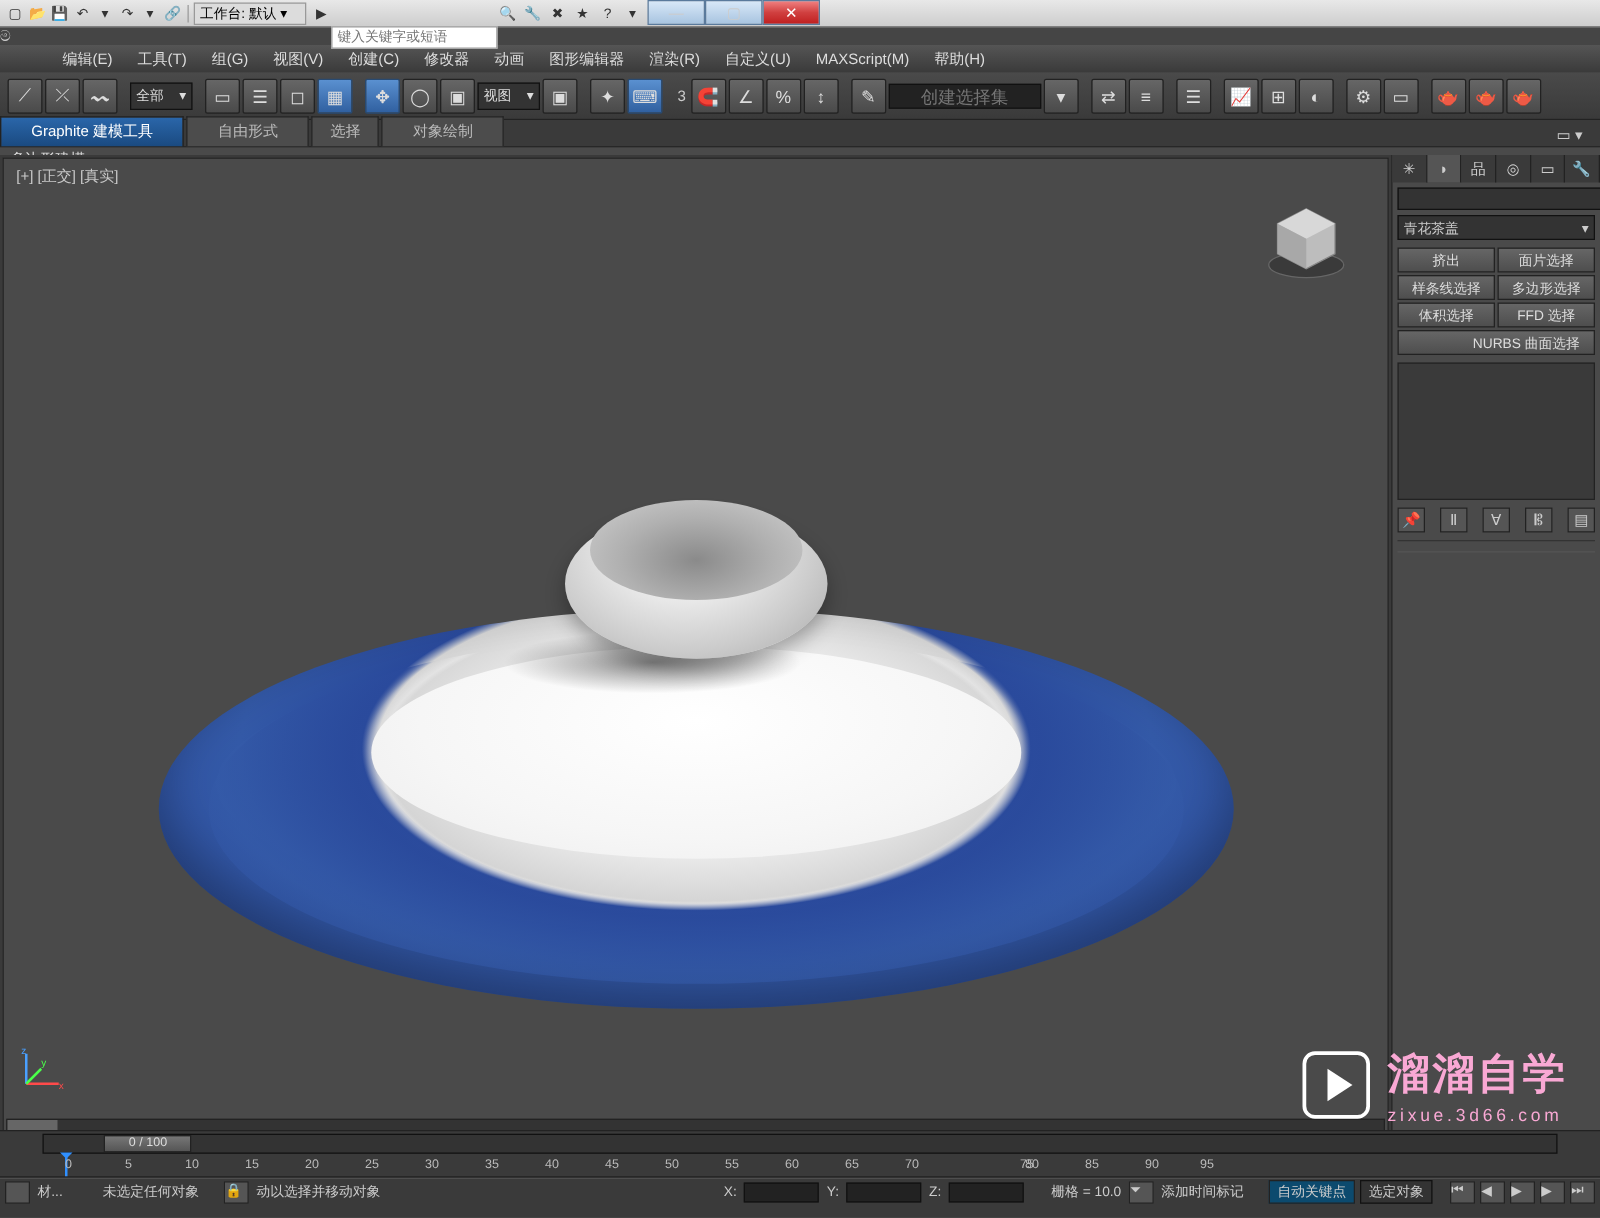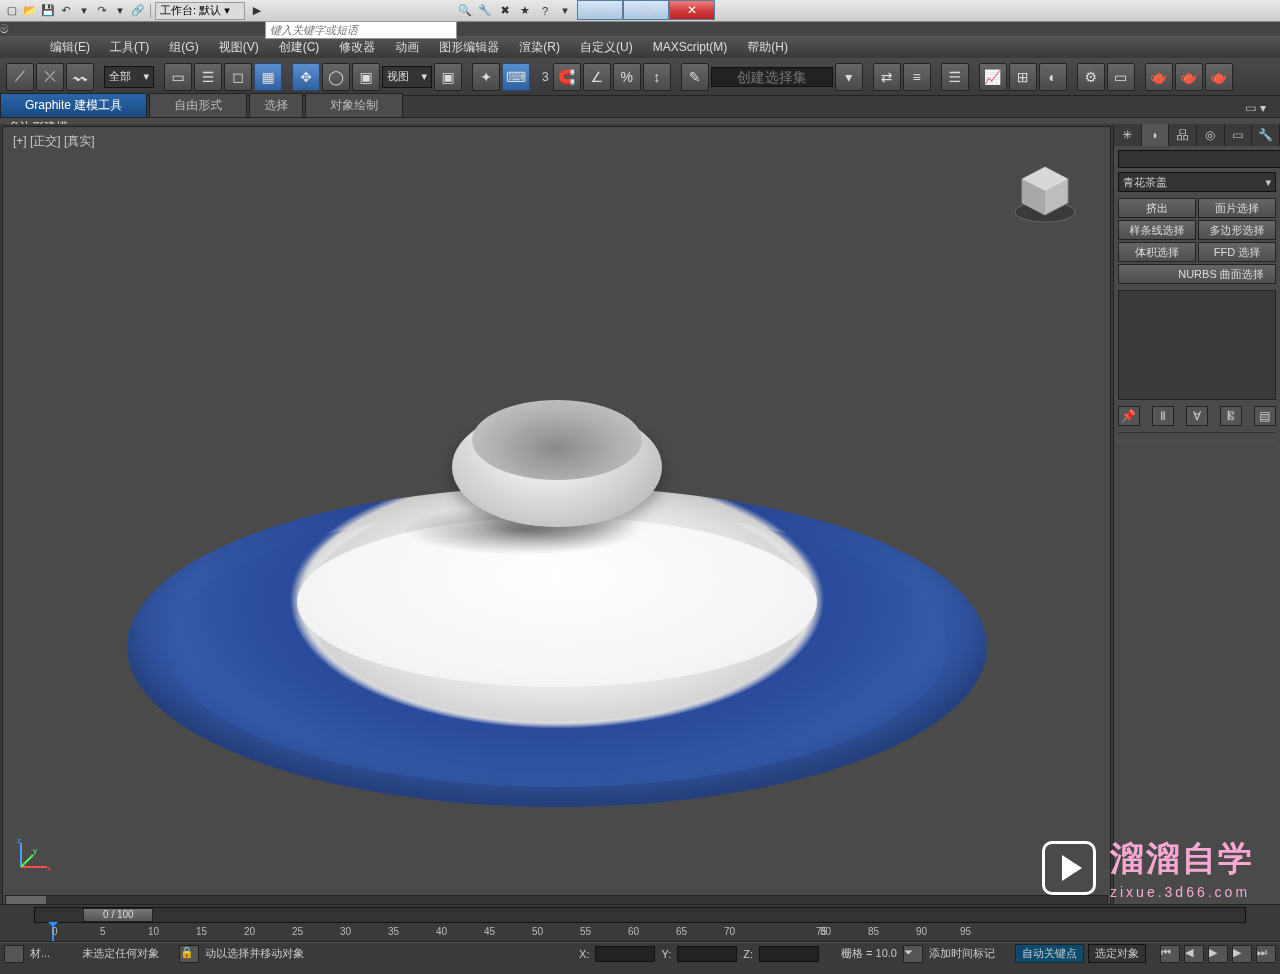--- a/index.html
+++ b/index.html
@@ -7,21 +7,21 @@
 
 
 .titlebar { height: 22px; background: linear-gradient(to bottom, #e8e8e8, #cdcdcd); display: flex; align-items: center; border-bottom: 1px solid #888; }
 .titlebar .tb-left { display: flex; align-items: center; gap: 2px; padding: 0 4px; }
 .titlebar .tb-icon { width: 16px; height: 16px; display: inline-flex; align-items: center; justify-content: center; font-size: 11px; color: #333; cursor: pointer; }
 .titlebar .tb-sep { width: 1px; height: 14px; background: #999; margin: 0 2px; }
 .titlebar .tb-dropdown { height: 18px; background: #dcdcdc; border: 1px solid #999; padding: 0 4px; font-size: 11px; color: #000; display: flex; align-items: center; min-width: 90px; }
 .titlebar .title-center { flex: 1; text-align: center; color: #000; font-size: 12px; }
 .titlebar .title-center .app { color: #1e6aa8; font-weight: bold; }
 .titlebar .title-center .file { color: #000; margin-left: 16px; }
-.titlebar .search-box { width: 192px; height: 18px; background: #fff; border: 1px solid #999; font-style: italic; color: #999; padding: 0 4px; font-size: 11px; margin-top: 39px; }
+.titlebar .search-box { width: 133px; height: 18px; background: #fff; border: 1px solid #999; color: #999; padding: 0 4px; font-size: 11px; margin-top: 39px; }
 .titlebar .tb-right { display: flex; align-items: center; gap: 4px; padding-right: 4px; }
 .win-controls { display: flex; height: 22px; }
 .win-btn { width: 46px; height: 20px; display: flex; align-items: center; justify-content: center; border: 1px solid #5a7a9c; background: linear-gradient(to bottom,#d8e8f8,#a8c4e0); cursor: pointer; }
 .win-btn.close { background: linear-gradient(to bottom,#f08080,#d04040,#c02020); color: #fff; }
 
 
 .menubar { height: 22px; background: linear-gradient(to bottom,#555,#3a3a3a); display: flex; align-items: center; padding-left: 40px; gap: 0; }
 .menu-item { padding: 3px 10px; color: #ddd; cursor: pointer; }
 
 

